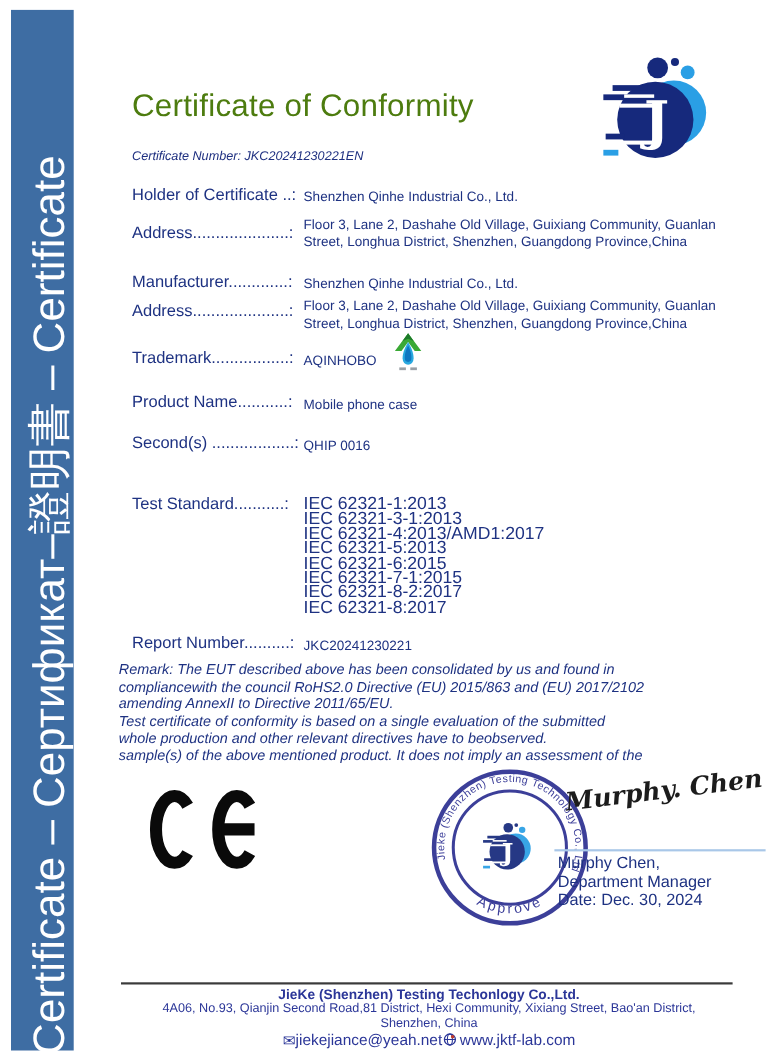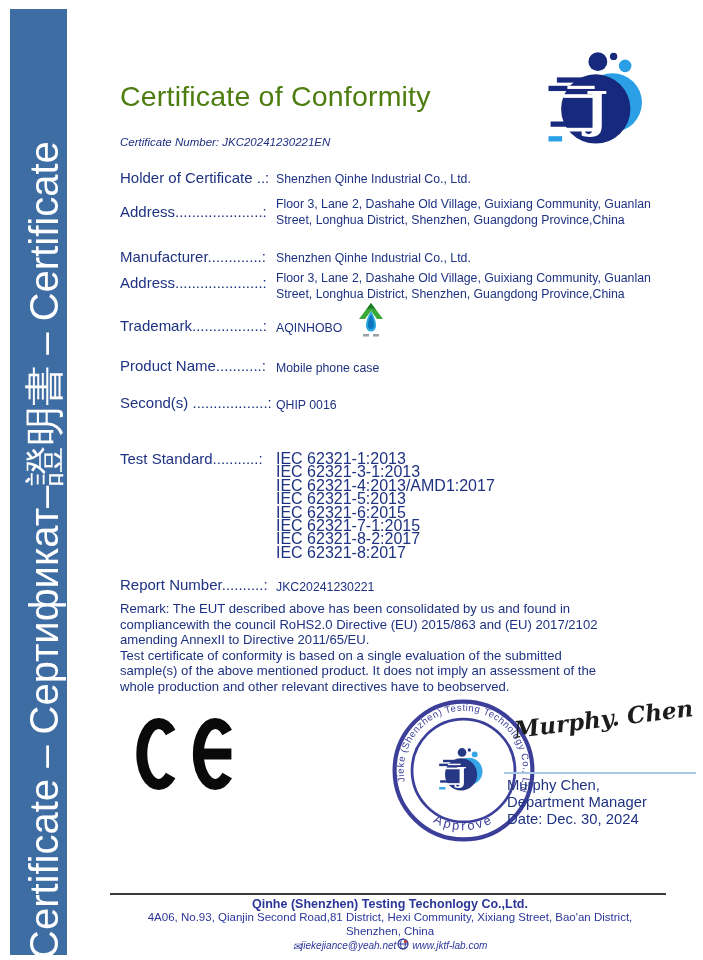--- a/index.html
+++ b/index.html
@@ -25,39 +25,39 @@
     position:absolute; left:120px; top:136px; font-size:11.5px; color:#1e2f80;font-style:italic;
   }
   .field-label {
     position:absolute; left:120px; font-size:15px; color:#1e3282; white-space:nowrap;
   }
   .field-value {
     position:absolute; left:276px; font-size:12.3px; color:#1e3282; white-space:nowrap;
   }
   .addr-lines div { font-size:12.3px; color:#1e3282; line-height:15.6px; white-space:nowrap; }
   .std-lines div { font-size:16px; color:#1e3282; line-height:13.4px; white-space:nowrap; }
-  .remark { position:absolute; left:120px; top:601px; }
+  .remark { position:absolute; left:108px; top:601px;font-style:italic; }
   .remark div { font-size:13.1px; color:#1e3282; line-height:15.6px; white-space:nowrap; }
   .header-logo { position:absolute; left:538px; top:48px; }
   .tm-logo { position:absolute; left:357px; top:302px; }
   .ce-wrap { position:absolute; left:136px; top:711px; }
   .stamp-wrap { position:absolute; left:390px; top:697px; opacity:0.93; }
   .signature {
     position:absolute; left:514px; top:716px; font-family:"DejaVu Serif", serif;
     font-style:italic; font-weight:bold; font-size:23px; color:#1c1c1c;
     transform:rotate(-7deg); transform-origin:0 50%; white-space:nowrap;
   }
   .sig-line { position:absolute; left:504px; top:772px; width:192px; height:2px; background:#a9c7e8; }
   .sig-block { position:absolute; left:507px; top:777px; }
   .sig-block div { font-size:14.8px; color:#1e3282; line-height:16.8px; white-space:nowrap; }
   .footer-rule { position:absolute; left:110px; top:893px; width:556px; height:1.5px; background:#3a3a3a; }
   .footer { position:absolute; left:95px; top:897px; width:590px; text-align:center; color:#2b3698; }
   .footer .f1 { font-size:12.5px; font-weight:bold; line-height:14px; }
   .footer .f2, .footer .f3 { font-size:11.5px; line-height:13.5px; }
-  .footer .f4 { font-size:10px; line-height:14px;font-style:italic; }
+  .footer .f4 { font-size:14px; line-height:14px; }
   .footer .icon { display:inline-block; vertical-align:-1px; }
 </style>
 </head>
 <body>
 
 <div class="page">
 
   <div class="sidebar">
     <div class="sidebar-text">Certificate – Сертификат–證明書 – Certificate</div>
   </div>
@@ -134,22 +134,22 @@
   </div>
 
   <div class="field-label" style="top:576px">Report Number..........:</div>
   <div class="field-value" style="top:580px">JKC20241230221</div>
 
   <div class="remark">
     <div>Remark: The EUT described above has been consolidated by us and found in</div>
     <div>compliancewith  the council RoHS2.0 Directive (EU) 2015/863 and (EU) 2017/2102</div>
     <div>amending AnnexII to Directive 2011/65/EU.</div>
     <div>Test certificate of conformity is based on a single evaluation of the submitted</div>
+    <div>whole production and other relevant directives have to beobserved.</div>
     <div>sample(s) of the above mentioned product. It does not  imply an assessment of the</div>
-    <div>whole production and other relevant directives have to beobserved.</div>
   </div>
 
   <svg class="ce-wrap" width="103" height="86" viewBox="0 0 122 88">
     <path d="M 41 18.5 A 20 36 0 1 0 41 69.5" fill="none" stroke="#0a0a0a" stroke-width="13"></path>
     <path d="M 108 18.5 A 20 36 0 1 0 108 69.5" fill="none" stroke="#0a0a0a" stroke-width="13"></path>
     <path d="M 77 44 L 113 44" fill="none" stroke="#0a0a0a" stroke-width="13"></path>
   </svg>
 
   <svg class="stamp-wrap" width="147" height="147" viewBox="0 0 160 160">
     <circle cx="80" cy="80" r="75" fill="none" stroke="#2e3192" stroke-width="4.5"></circle>
@@ -170,21 +170,21 @@
   <div class="signature">Murphy. Chen</div>
   <div class="sig-line"></div>
   <div class="sig-block">
     <div>Murphy Chen,</div>
     <div>Department Manager</div>
     <div>Date: Dec. 30, 2024</div>
   </div>
 
   <div class="footer-rule"></div>
   <div class="footer">
-    <div class="f1">Qinhe (Shenzhen) Testing Techonlogy Co.,Ltd.</div>
+    <div class="f1">JieKe (Shenzhen) Testing Techonlogy Co.,Ltd.</div>
     <div class="f2">4A06, No.93, Qianjin Second Road,81 District, Hexi Community, Xixiang Street, Bao'an District,</div>
     <div class="f3">Shenzhen, China</div>
     <div class="f4">
       <span class="icon">✉</span><span>jiekejiance@yeah.net</span><svg class="icon" width="12" height="12" viewBox="0 0 12 12" style="margin:0 3px 0 1px;">
           <circle cx="6" cy="6" r="5" fill="none" stroke="#2b3698" stroke-width="1.2"></circle>
           <ellipse cx="6" cy="6" rx="2.3" ry="5" fill="none" stroke="#2b3698" stroke-width="1"></ellipse>
           <line x1="1" y1="6" x2="11" y2="6" stroke="#2b3698" stroke-width="1"></line>
           <circle cx="8.5" cy="3.5" r="1.6" fill="#c0392b"></circle>
         </svg><span>www.jktf-lab.com</span>
     </div>

